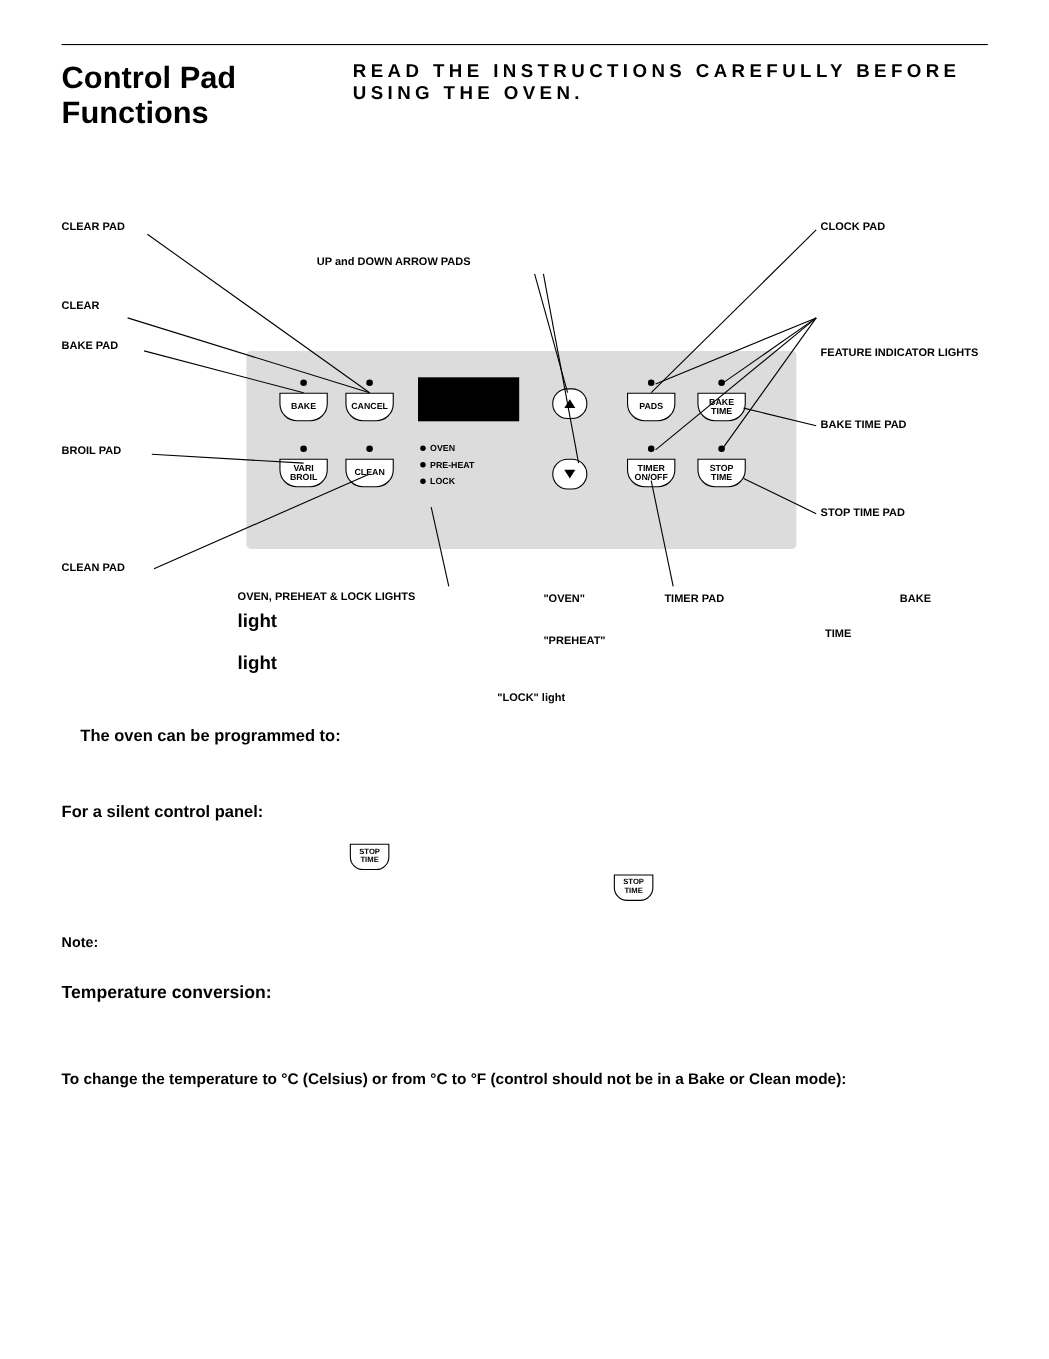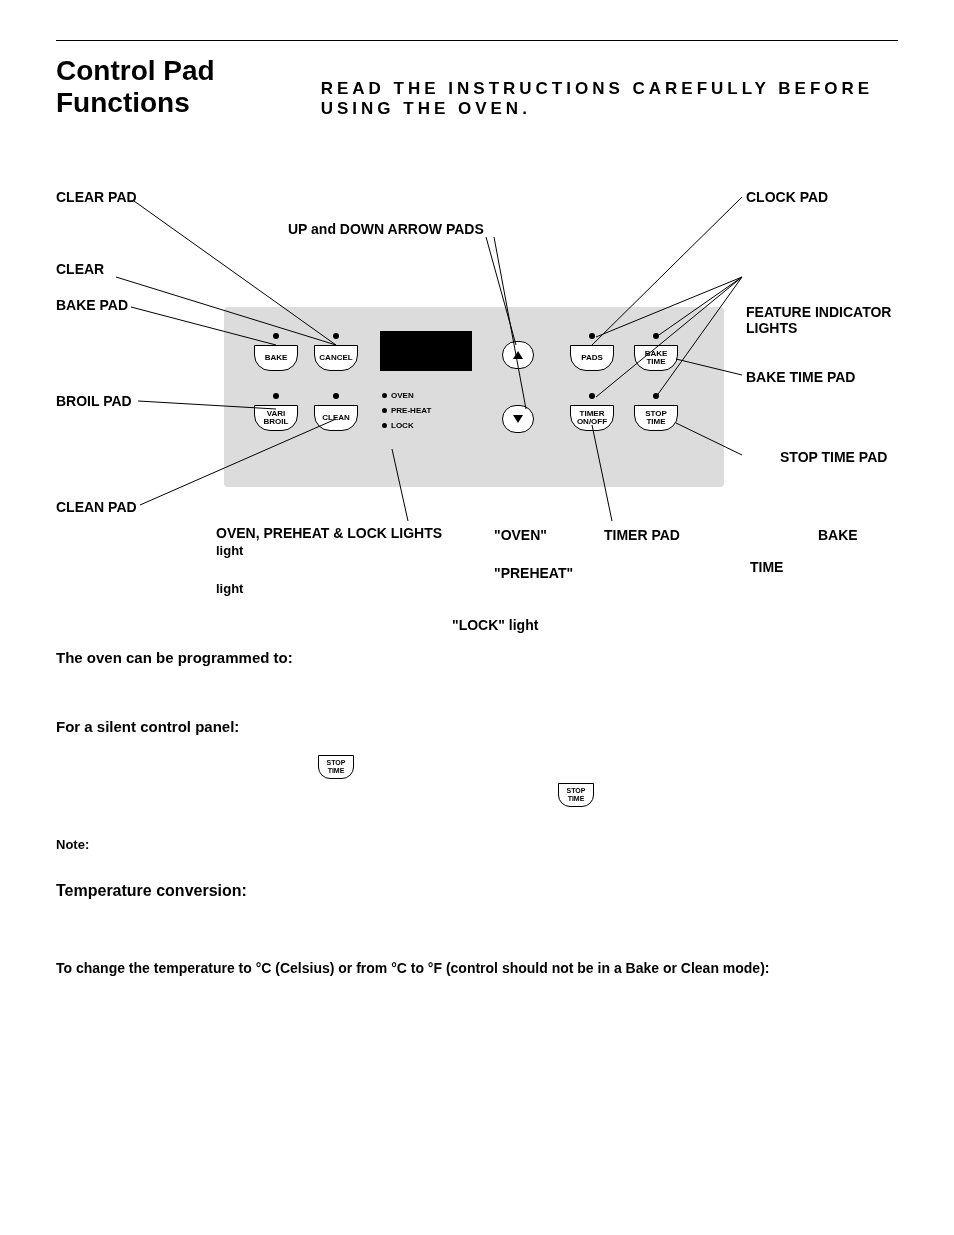--- a/index.html
+++ b/index.html
@@ -15,47 +15,47 @@
     position: relative;
     box-sizing: border-box;
     padding: 40px 56px 0 56px;
   }
   .hr-top {
     border-top: 1.5px solid #000;
     margin-bottom: 14px;
   }
   .title-row {
     display: flex;
-    align-items: flex-end;
+    align-items: flex-start;
     gap: 40px;
-    margin-bottom: 30px;
+    margin-bottom: 42px;
   }
   .title {
     font-size: 28px;
     font-weight: 700;
   }
   .subtitle {
     font-size: 17px;
     font-weight: 700;
     letter-spacing: 4px;
   }
   .diagram {
     position: relative;
     height: 460px;
     margin-bottom: 40px;
   }
   .abs {
     position: absolute;
   }
   .callout-label {
-    font-size: 14px;
+    font-size: 10px;
     font-weight: 700;
   }
   .callout-label.small {
-    font-size: 13px;
+    font-size: 17px;
   }
   
   .panel {
     position: absolute;
     left: 168px;
     top: 158px;
     width: 500px;
     height: 180px;
     background: #dcdcdc;
     border-radius: 4px;
@@ -181,21 +181,21 @@
     <div class="abs callout-label" style="left:0;top:148px;">BAKE PAD</div>
 
     <div class="abs callout-label" style="left:690px;top:110px;margin-top:45px;">
       <span>FEATURE INDICATOR LIGHTS</span>
     </div>
 
     <div class="abs callout-label" style="left:690px;top:220px;">BAKE TIME PAD</div>
 
     <div class="abs callout-label" style="left:0;top:244px;">BROIL PAD</div>
 
-    <div class="abs callout-label" style="left:724px;top:300px;">STOP TIME PAD</div>
+    <div class="abs callout-label" style="left:690px;top:300px;">STOP TIME PAD</div>
 
     <div class="abs callout-label" style="left:0;top:350px;">CLEAN PAD</div>
 
     <div class="abs callout-label" style="left:160px;top:376px;">OVEN, PREHEAT &amp; LOCK LIGHTS</div>
     <div class="abs callout-label small" style="left:160px;top:394px;">light</div>
     <div class="abs callout-label small" style="left:160px;top:432px;">light</div>
 
     <div class="abs callout-label" style="left:438px;top:378px;">"OVEN"</div>
     <div class="abs callout-label" style="left:438px;top:416px;">"PREHEAT"</div>
     <div class="abs callout-label" style="left:396px;top:468px;">"LOCK" light</div>
@@ -290,21 +290,21 @@
         <line x1="686" y1="306" x2="620" y2="274"></line>
 
         <line x1="352" y1="372" x2="336" y2="300"></line>
         <line x1="556" y1="372" x2="536" y2="276"></line>
       </g>
     </svg>
 
   </div>
 
   <div class="body-text">
-    <div class="bold-lead" style="margin-top:40px;">The oven can be programmed to:</div>
+    <div class="bold-lead" style="margin-top:40px;margin-left:17px;">The oven can be programmed to:</div>
 
     <div class="bold-lead section-gap">For a silent control panel:</div>
 
     <div style="margin-top:20px; margin-left:260px;">
       <span class="inline-pad">STOP<br>TIME</span>
     </div>
     <div style="margin-top:4px; margin-left:500px;">
       <span class="inline-pad">STOP<br>TIME</span>
     </div>
 

